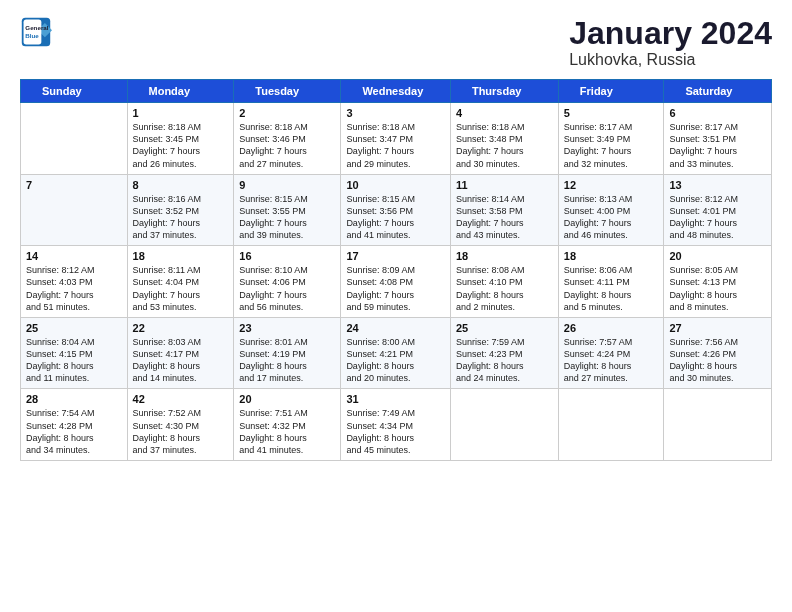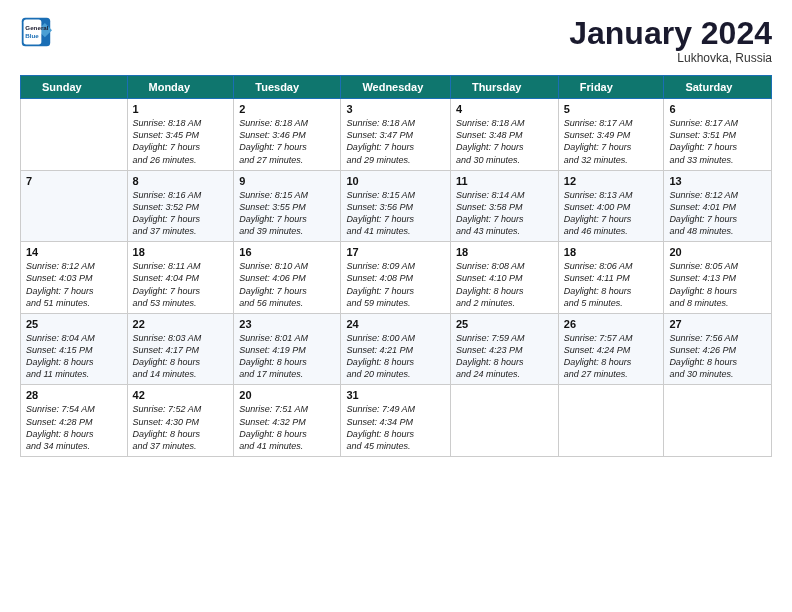--- a/index.html
+++ b/index.html
@@ -23,30 +23,30 @@
     .logo {
       display: flex;
       align-items: center;
     }
     .logo-icon {
       width: 32px;
       height: 32px;
       margin-right: 4px;
     }
     .title-block {
-      text-align: right;
+      text-align: left;
     }
     .month-title {
       font-size: 32px;
       font-weight: bold;
       color: #1a1a2e;
       line-height: 1.1;
     }
     .location {
-      font-size: 12px;
+      font-size: 16px;
       color: #333;
     }
     .calendar {
       width: 100%;
       border-collapse: collapse;
       font-size: 10px;
     }
     .calendar th {
       background: #1a6eb5;
       color: #fff;
@@ -66,33 +66,32 @@
     .day-num {
       font-weight: bold;
       font-size: 11px;
       margin-bottom: 2px;
       color: #111;
     }
     .day-info {
       font-size: 9px;
       color: #222;
       line-height: 1.35;
-      font-style: italic;
     }
     .empty-cell {
       background: #f9f9f9;
     }
     tr:nth-child(even) td {
       background: #f5f8fc;
     }
     tr:nth-child(odd) td {
       background: #fff;
     }
     .calendar thead tr th {
-      background: #0f766e;
+      background: #1d4ed8;
       padding-left: 21px;
     }
   </style>
 </head>
 <body>
 
 <div class="page">
   <div class="header">
     <div class="logo">
       <svg class="logo-icon" viewBox="0 0 36 36">

